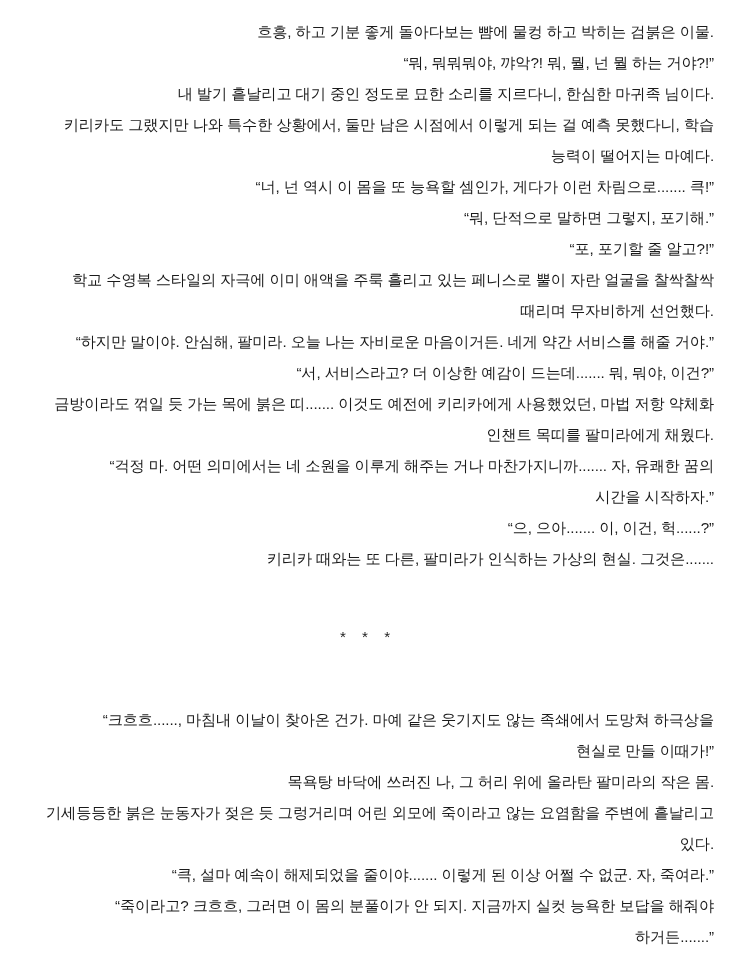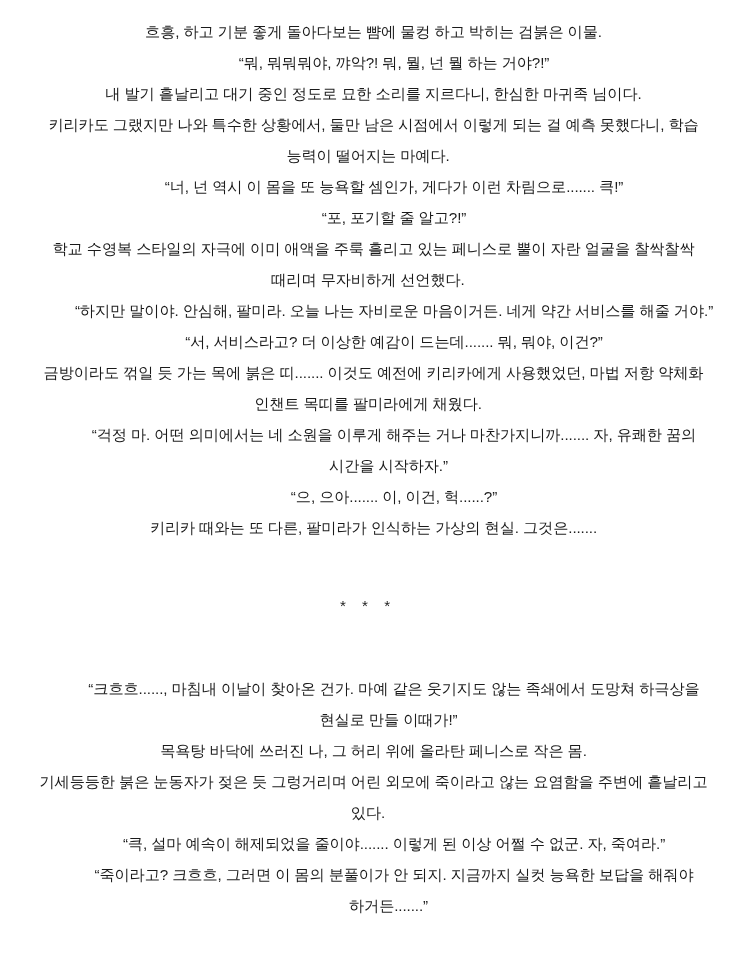--- a/index.html
+++ b/index.html
@@ -23,21 +23,21 @@
     background: #ffffff;
   }
   .block {
     margin: 0;
   }
   .para {
     font-size: 15.2px;
     line-height: 31px;
     letter-spacing: -0.1px;
     margin: 0;
-    text-align: center;
+    text-align: right;
     word-break: keep-all;
     white-space: pre-wrap;
   }
   .para.indent {
     text-indent: 11px;
   }
   .para.quote {
     text-indent: 11px;
     margin-left: 41px;
   }
@@ -59,36 +59,37 @@
 <body>
 
 <div class="page">
 
   <div class="block">
     <p class="para indent">흐흥, 하고 기분 좋게 돌아다보는 뺨에 물컹 하고 박히는 검붉은 이물.</p>
     <p class="para quote">“뭐, 뭐뭐뭐야, 꺄악?! 뭐, 뭘, 넌 뭘 하는 거야?!”</p>
     <p class="para indent">내 발기 흩날리고 대기 중인 정도로 묘한 소리를 지르다니, 한심한 마귀족 님이다.</p>
     <p class="para indent">키리카도 그랬지만 나와 특수한 상황에서, 둘만 남은 시점에서 이렇게 되는 걸 예측 못했다니, 학습 능력이 떨어지는 마예다.</p>
     <p class="para quote">“너, 넌 역시 이 몸을 또 능욕할 셈인가, 게다가 이런 차림으로....... 큭!”</p>
+    <p class="para quote">“뭐, 단적으로 말하면 그렇지, 포기해.”</p>
     <p class="para quote">“포, 포기할 줄 알고?!”</p>
     <p class="para indent">학교 수영복 스타일의 자극에 이미 애액을 주룩 흘리고 있는 페니스로 뿔이 자란 얼굴을 찰싹찰싹 때리며 무자비하게 선언했다.</p>
     <p class="para quote">“하지만 말이야. 안심해, 팔미라. 오늘 나는 자비로운 마음이거든. 네게 약간 서비스를 해줄 거야.”</p>
     <p class="para quote">“서, 서비스라고? 더 이상한 예감이 드는데....... 뭐, 뭐야, 이건?”</p>
     <p class="para indent">금방이라도 꺾일 듯 가는 목에 붉은 띠....... 이것도 예전에 키리카에게 사용했었던, 마법 저항 약체화 인챈트 목띠를 팔미라에게 채웠다.</p>
     <p class="para quote">“걱정 마. 어떤 의미에서는 네 소원을 이루게 해주는 거나 마찬가지니까....... 자, 유쾌한 꿈의 시간을 시작하자.”</p>
     <p class="para quote">“으, 으아....... 이, 이건, 헉......?”</p>
     <p class="para indent">키리카 때와는 또 다른, 팔미라가 인식하는 가상의 현실. 그것은.......</p>
   </div>
 
   <div class="gap-top"></div>
   <div class="divider">* * *</div>
   <div class="gap-bottom"></div>
 
   <div class="block">
     <p class="para quote">“크흐흐......, 마침내 이날이 찾아온 건가. 마예 같은 웃기지도 않는 족쇄에서 도망쳐 하극상을 현실로 만들 이때가!”</p>
-    <p class="para indent">목욕탕 바닥에 쓰러진 나, 그 허리 위에 올라탄 페니스로 작은 몸.</p>
+    <p class="para indent">목욕탕 바닥에 쓰러진 나, 그 허리 위에 올라탄 팔미라의 작은 몸.</p>
     <p class="para indent">기세등등한 붉은 눈동자가 젖은 듯 그렁거리며 어린 외모에 죽이라고 않는 요염함을 주변에 흩날리고 있다.</p>
     <p class="para quote">“큭, 설마 예속이 해제되었을 줄이야....... 이렇게 된 이상 어쩔 수 없군. 자, 죽여라.”</p>
     <p class="para quote">“죽이라고? 크흐흐, 그러면 이 몸의 분풀이가 안 되지. 지금까지 실컷 능욕한 보답을 해줘야 하거든.......”</p>
 
   </div>
 
 </div>
 
 </body></html>

